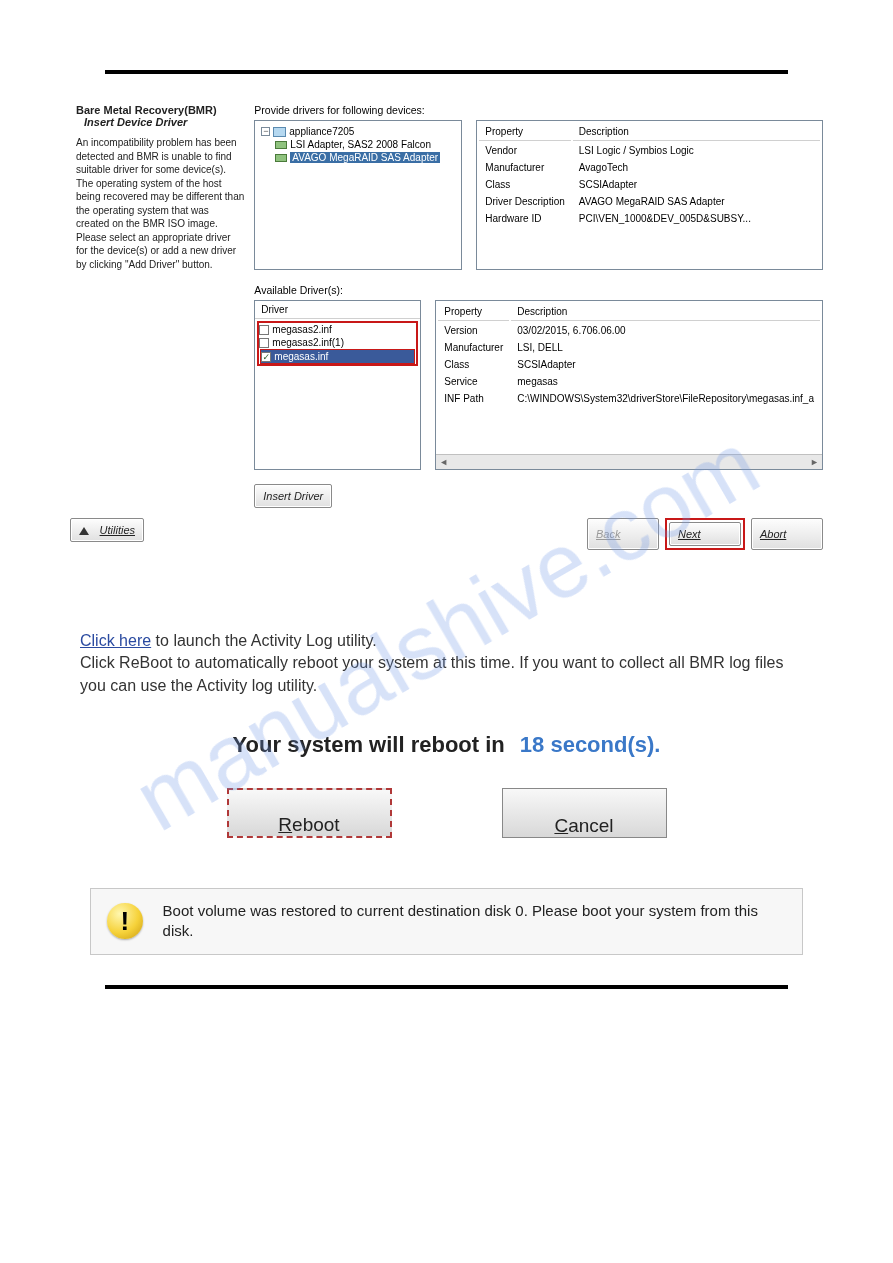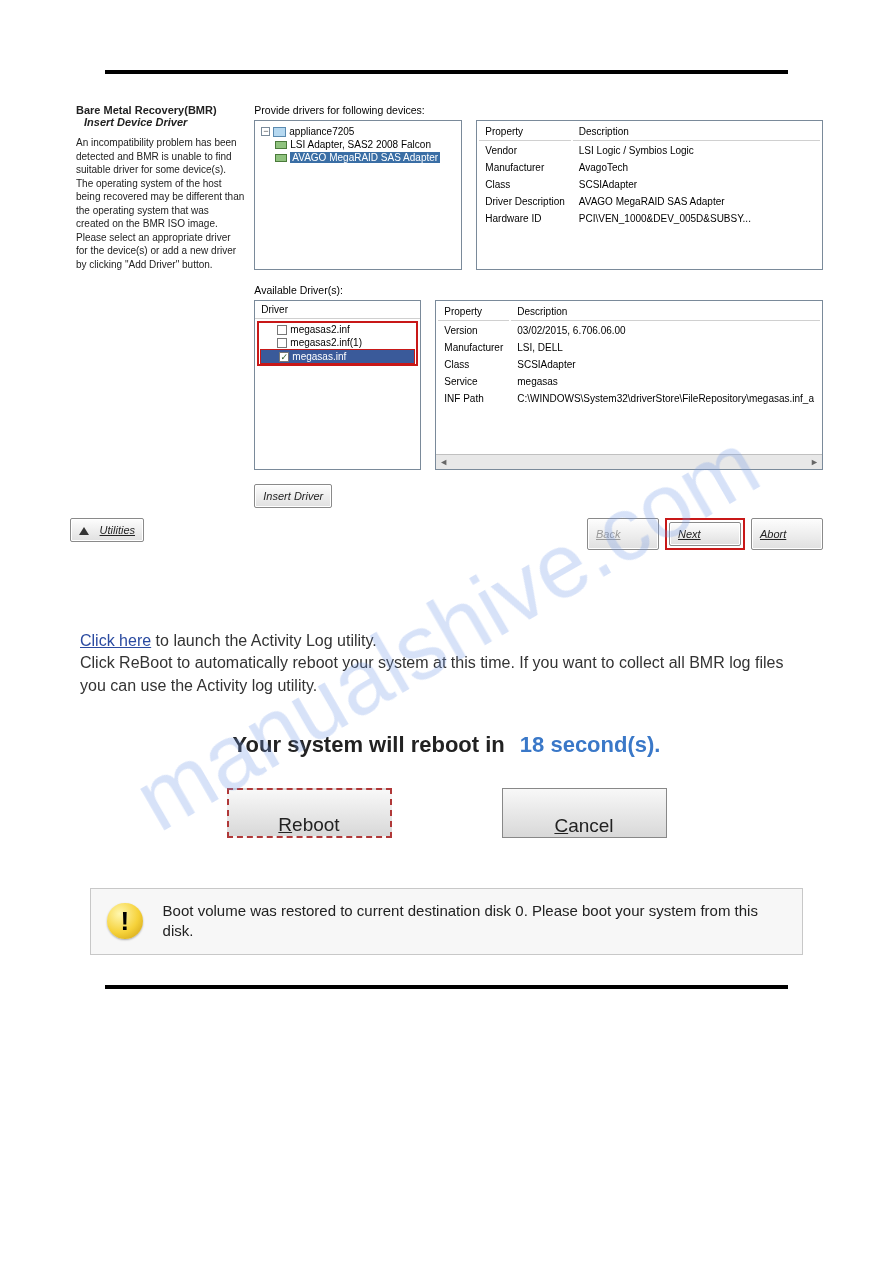--- a/index.html
+++ b/index.html
@@ -44,21 +44,21 @@
   .prop-col1 { width: 70px; }
   .driver-panel-left { width: 167px; }
   .driver-panel-right { flex: 1; }
   .driver-header { font-size:10px; padding:3px 6px; border-bottom:1px solid #d0d0d0; }
   .driver-box {
     border: 2px solid #c81818;
     margin: 2px;
     padding: 0;
     font-size: 10px;
   }
-  .driver-row { display:flex; align-items:center; gap:3px; padding:1px 18px; }
+  .driver-row { display:flex; align-items:center; gap:3px; padding:1px 0; }
   .driver-row-sel { background: #3a5a9a; color:#fff; border:1px solid #c81818; margin:0 1px; }
   .chk { display:inline-block; width:10px; height:10px; border:1px solid #777; background:#fff; position:relative; font-size:9px; line-height:9px; text-align:center; color:#2a5a2a; }
   .scrollbar-h { position:absolute; bottom:0; left:0; right:0; height:15px; background:#e8e8e8; border-top:1px solid #c0c0c0; display:flex; align-items:center; justify-content:space-between; padding:0 3px; font-size:9px; color:#666; }
   .btn {
     display:inline-block;
     background: linear-gradient(#fdfdfd,#e0e0e0);
     border:1px solid #8a8a8a;
     border-radius:2px;
     padding: 5px 8px;
     font-size:11px;

